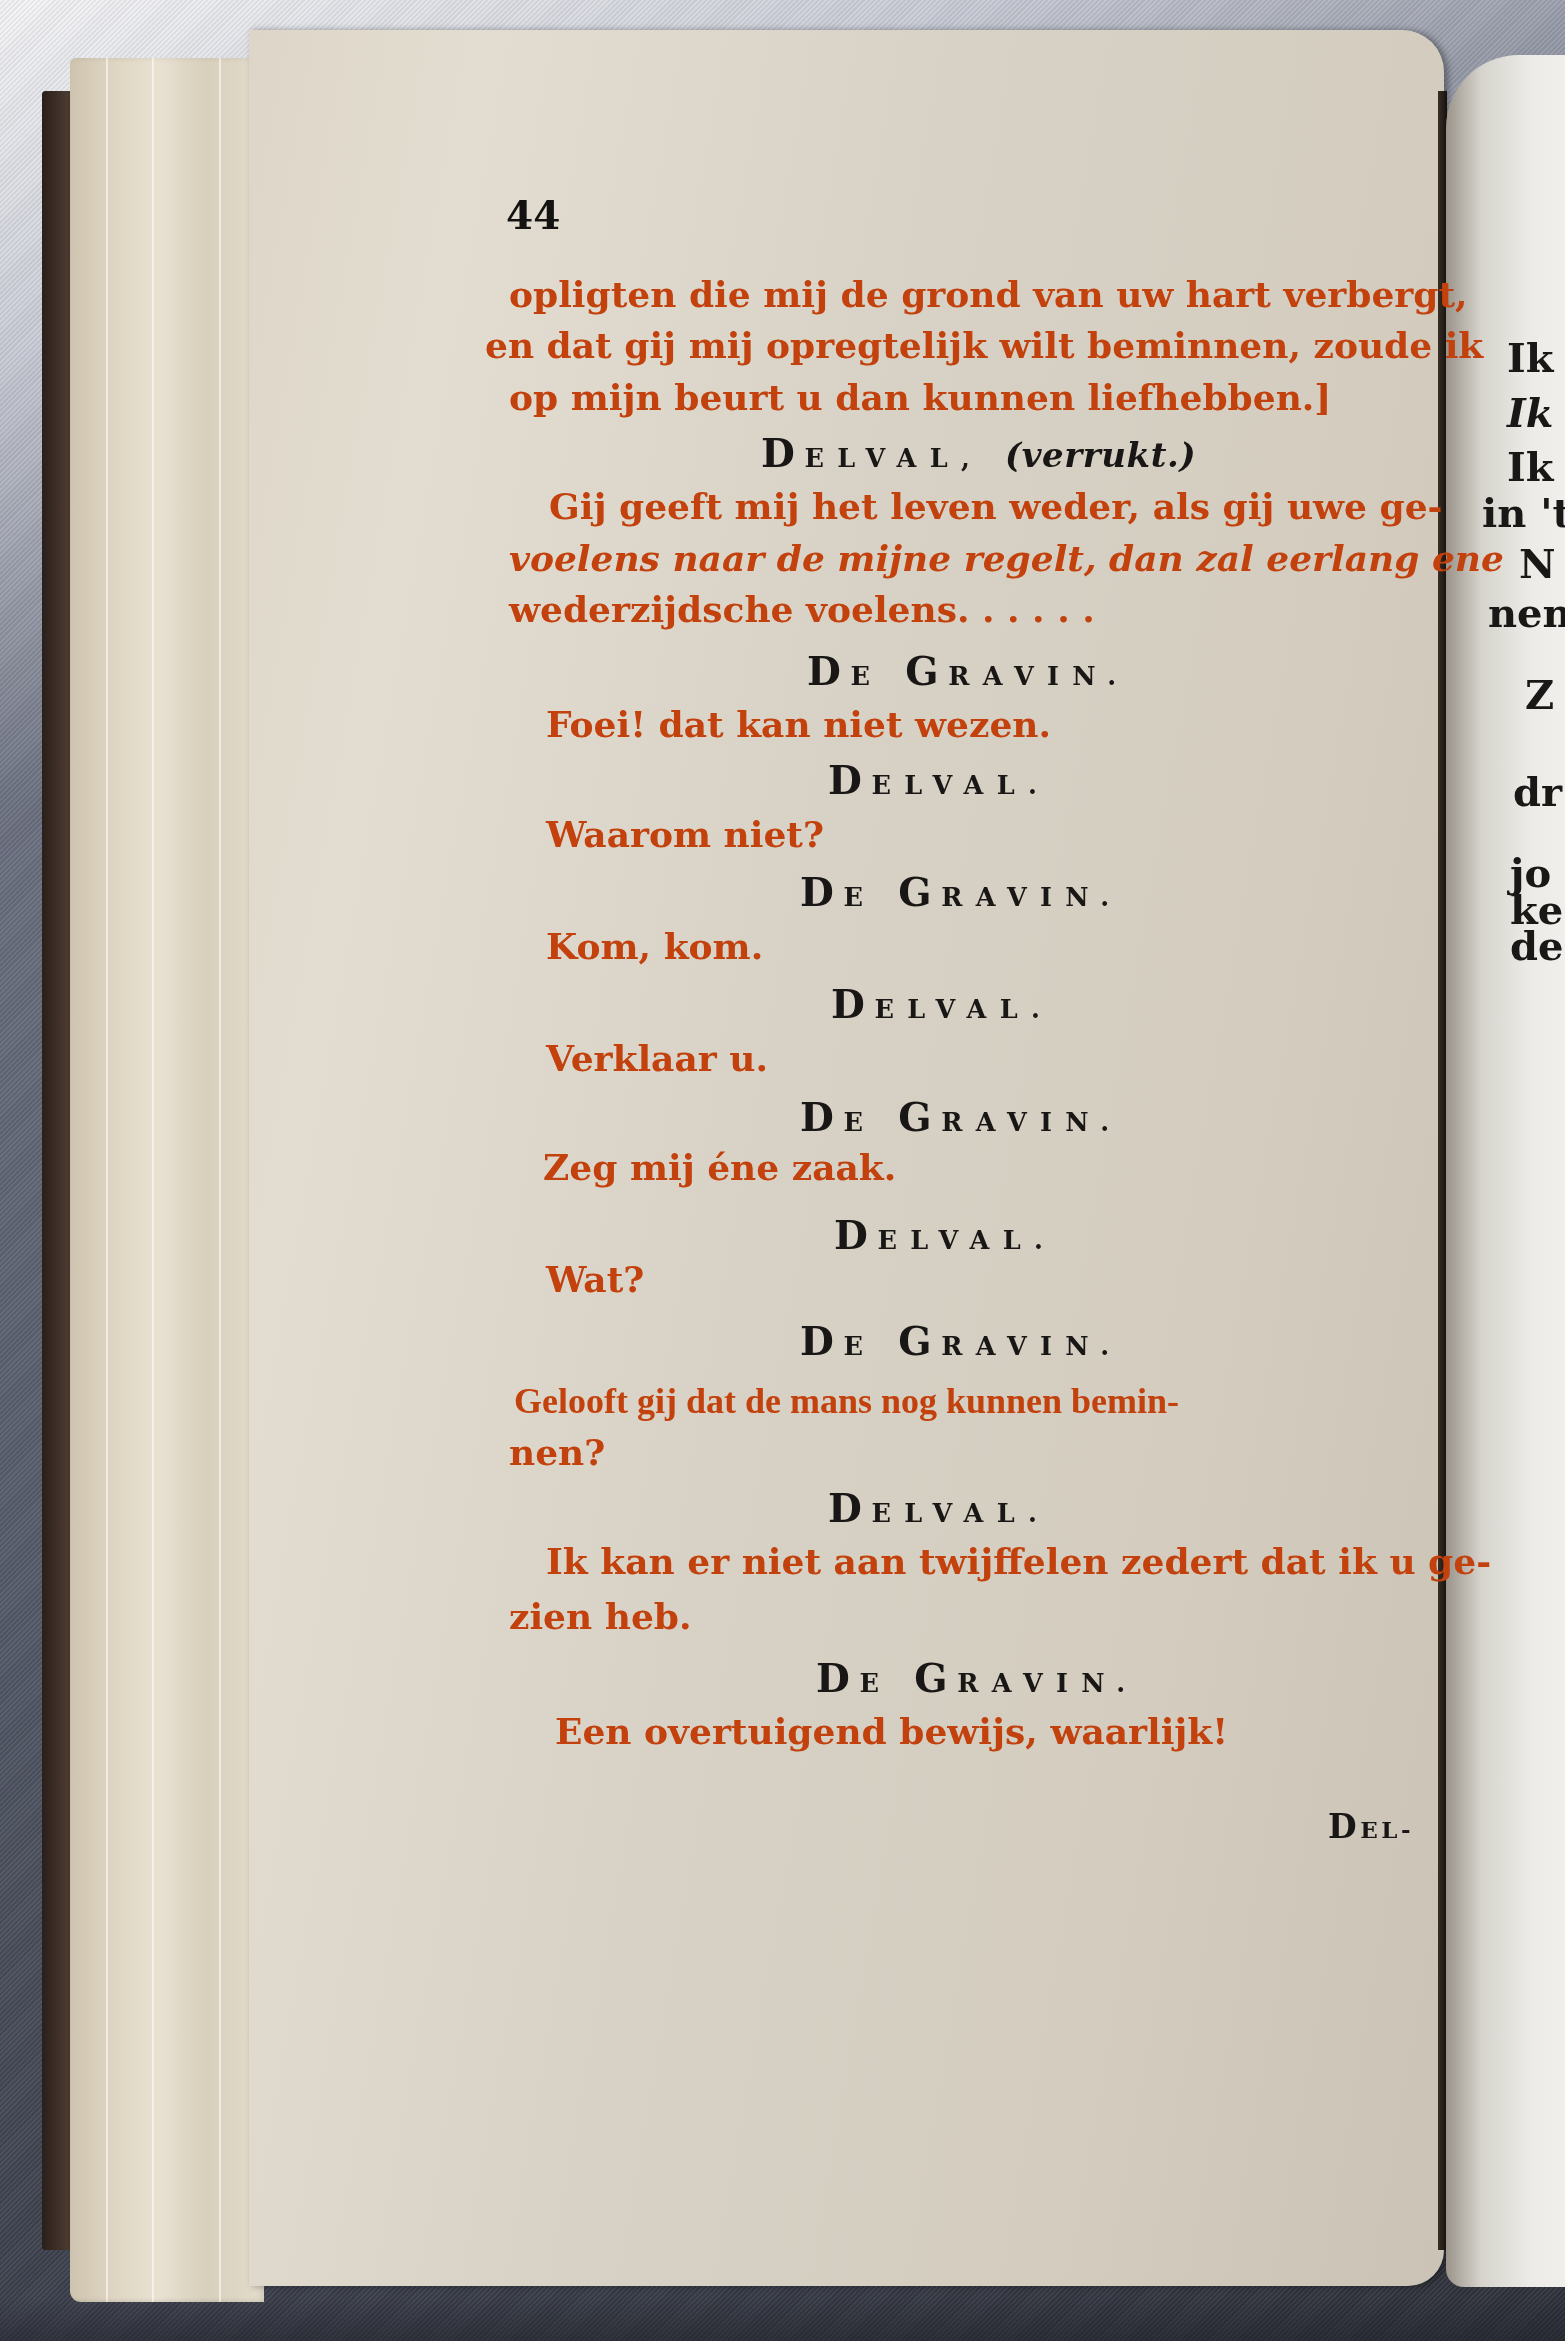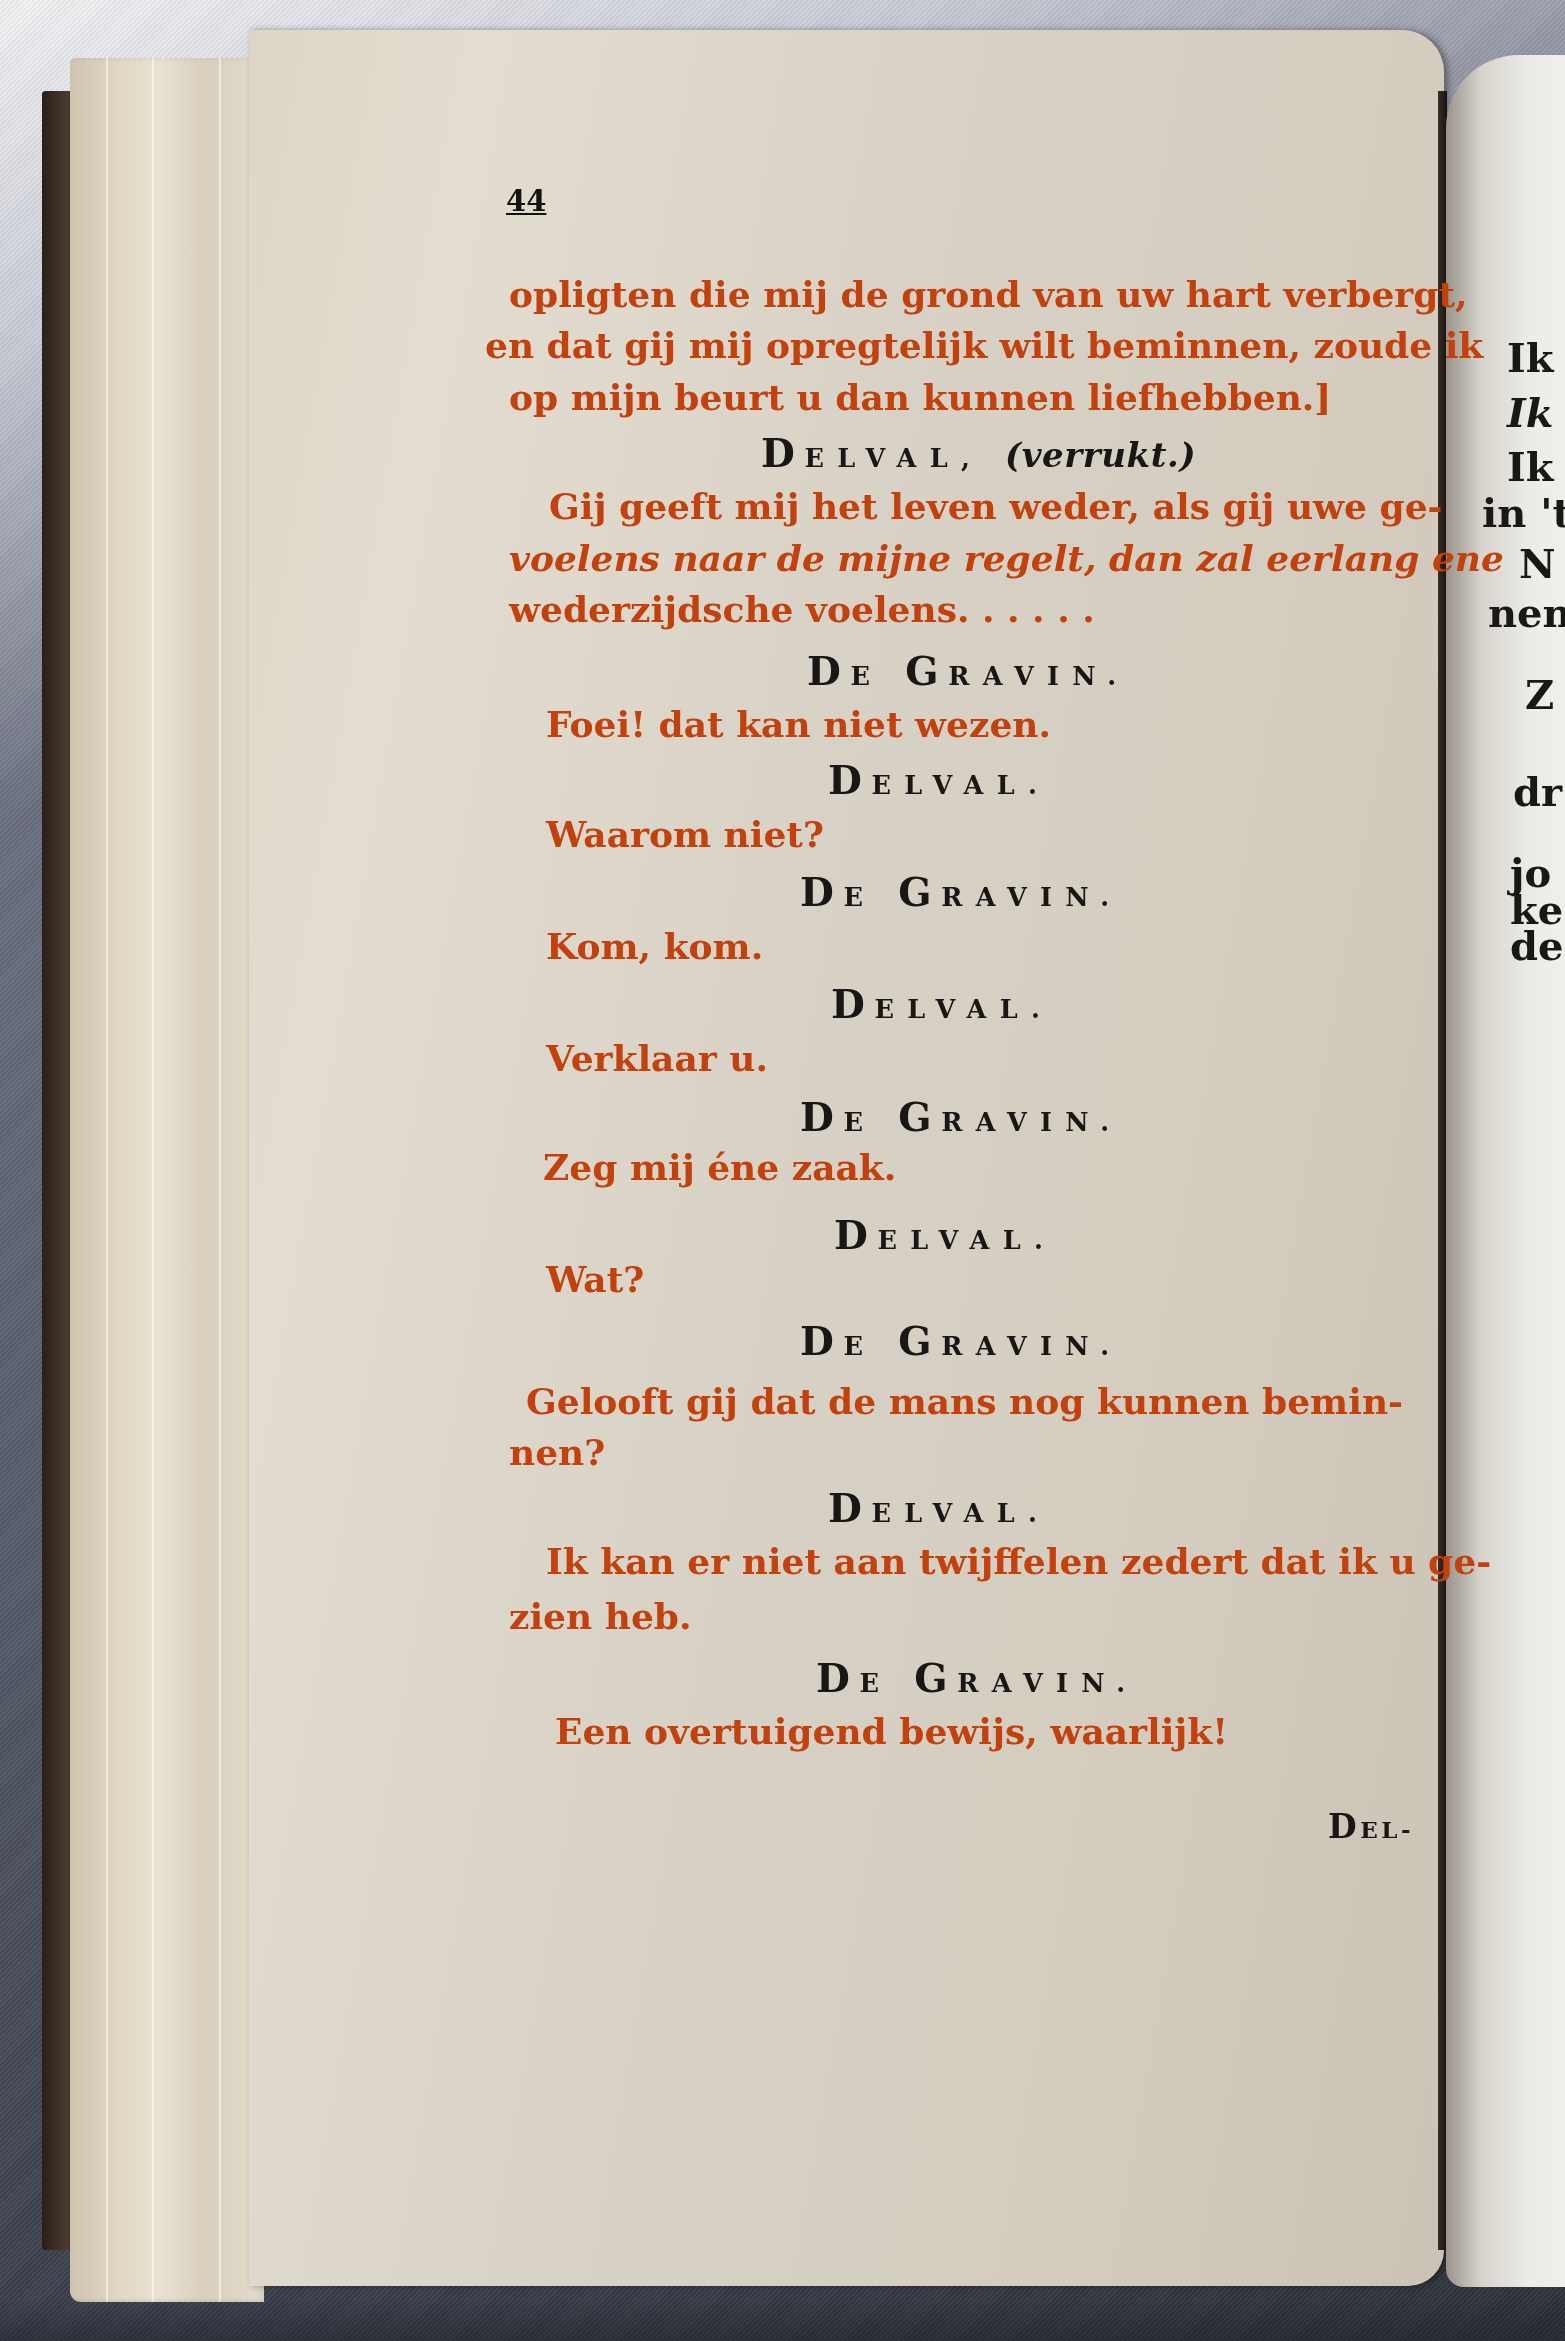--- a/index.html
+++ b/index.html
@@ -42,21 +42,21 @@
     background: linear-gradient(90deg, #9a948a 0%, #d6d3cc 25%, #ecebe7 60%, #f2f1ee 100%);
     border-radius: 73px 0 0 18px;
   }
   .right-frag {
     position:absolute; font-size:40px; color:#1a1816; font-weight:bold; white-space:nowrap;
   }
   .header {
     position:absolute; left:506px; top:176px; width:728px; height:49px;
     font-weight:bold; color:#151311;
   }
-  .page-number { position:absolute; left:0; top:8px; font-size:29px;text-decoration:underline; }
+  .page-number { position:absolute; left:0; top:16px; font-size:39px; }
   .running-title { position:absolute; left:249px; top:0; font-size:39px; letter-spacing:0.6px; }
   .running-title .sc { font-size:28px; letter-spacing:1.2px; }
 
   .line {
     position:absolute; font-size:36px; color:#c2410c; font-weight:bold;
     white-space:nowrap; line-height:1;
   }
   .speaker {
     position:absolute; font-size:35px; color:#191715; font-weight:bold;
     white-space:nowrap; letter-spacing:9.7px; line-height:1;
@@ -129,21 +129,21 @@
   <div class="speaker" style="left:831px; top:985px;"><span class="cap">D</span><span class="small">ELVAL.</span></div>
   <div class="line" style="left:546px; top:1040px;">Verklaar u.</div>
 
   <div class="speaker" style="left:800px; top:1098px;"><span class="cap">D</span><span class="small">E</span> <span class="cap">G</span><span class="small">RAVIN.</span></div>
   <div class="line" style="left:543px; top:1149px;">Zeg mij éne zaak.</div>
 
   <div class="speaker" style="left:834px; top:1216px;"><span class="cap">D</span><span class="small">ELVAL.</span></div>
   <div class="line" style="left:546px; top:1261px;">Wat?</div>
 
   <div class="speaker" style="left:800px; top:1322px;"><span class="cap">D</span><span class="small">E</span> <span class="cap">G</span><span class="small">RAVIN.</span></div>
-  <div class="line" style="left:526px; top:1383px;">Gelooft gij dat de mans nog kunnen bemin-</div>
+  <div class="line" style="left:514px; top:1383px;font-family:Liberation Serif, serif;">Gelooft gij dat de mans nog kunnen bemin-</div>
   <div class="line" style="left:509px; top:1434px;">nen?</div>
 
   <div class="speaker" style="left:828px; top:1489px;"><span class="cap">D</span><span class="small">ELVAL.</span></div>
   <div class="line" style="left:546px; top:1543px;">Ik kan er niet aan twijffelen zedert dat ik u ge-</div>
   <div class="line" style="left:509px; top:1598px;">zien heb.</div>
 
   <div class="speaker" style="left:816px; top:1659px;"><span class="cap">D</span><span class="small">E</span> <span class="cap">G</span><span class="small">RAVIN.</span></div>
   <div class="line" style="left:555px; top:1713px;">Een overtuigend bewijs, waarlijk!</div>
 </div>
 

